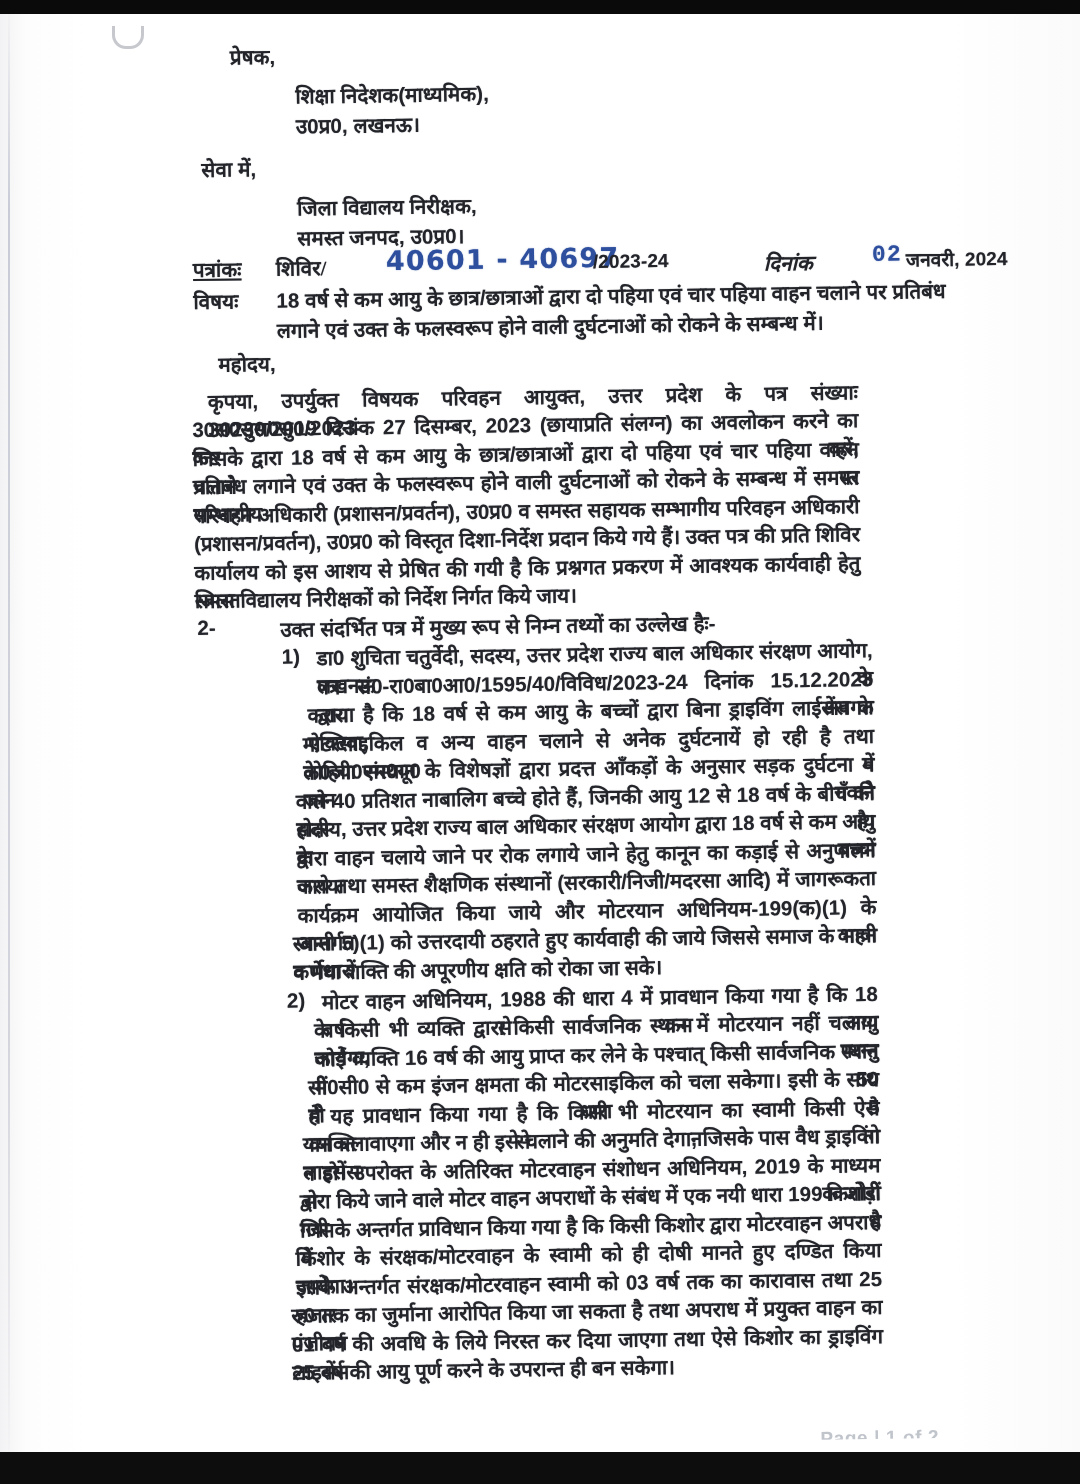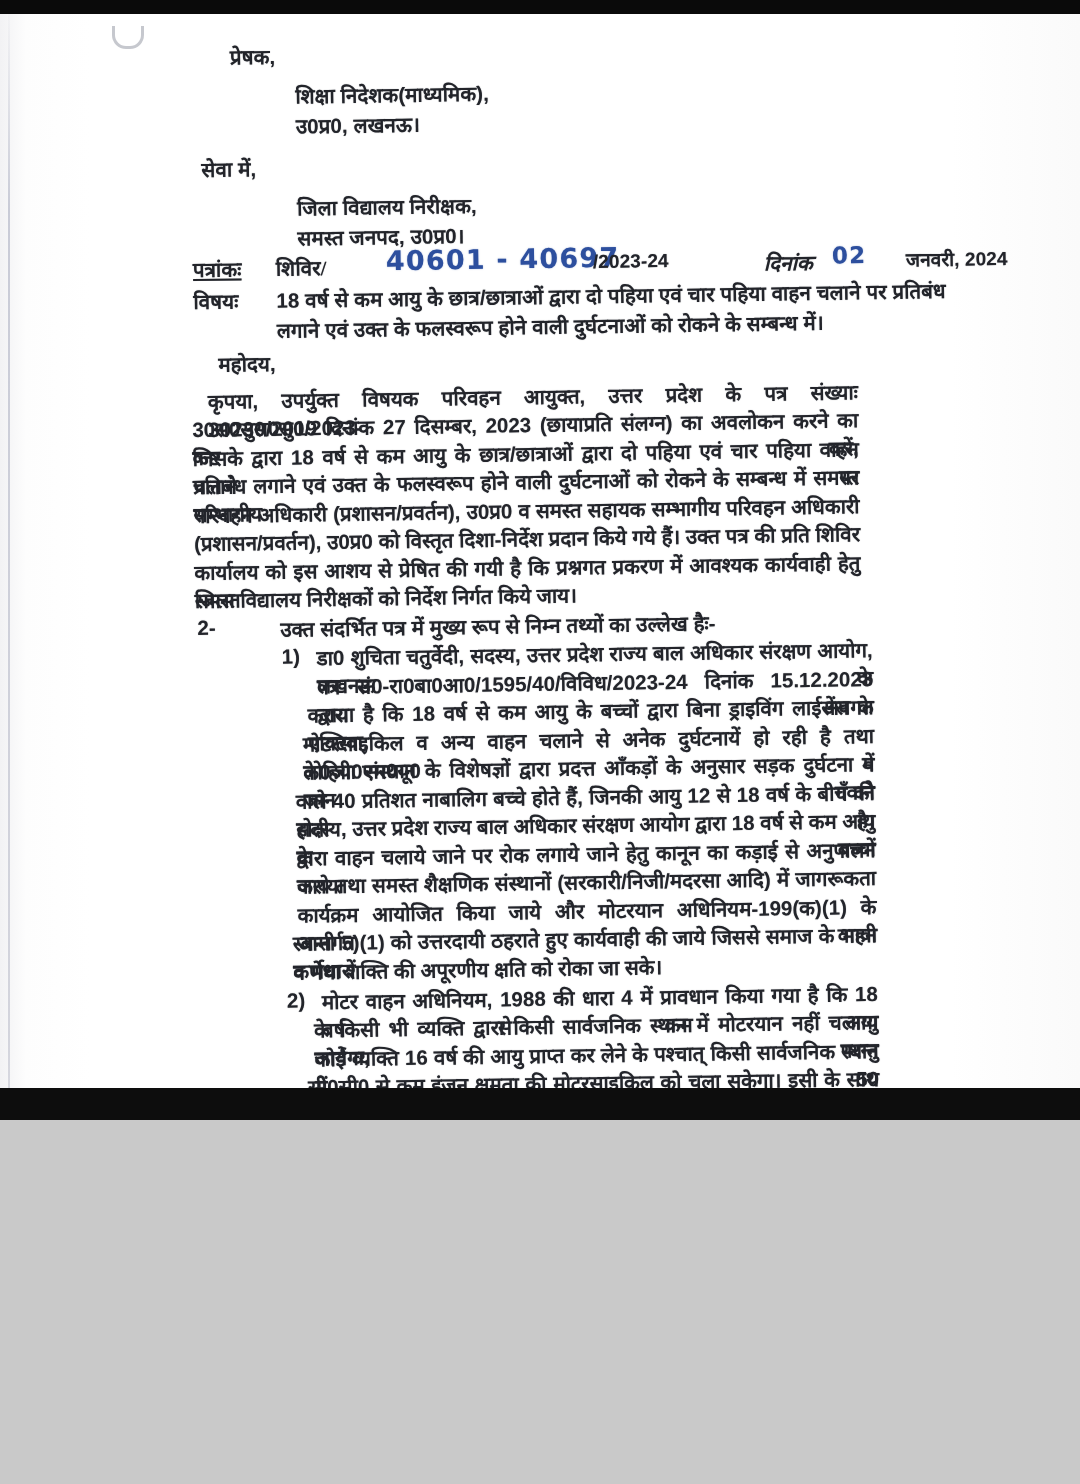--- a/index.html
+++ b/index.html
@@ -3,21 +3,21 @@
 <meta charset="utf-8">
 <style>
   html, body {
     margin: 0;
     padding: 0;
     background: #c9c9c9;
   }
   #page {
     position: relative;
     width: 1080px;
-    height: 1120px;
+    height: 1484px;
     overflow: hidden;
     background: #ffffff;
     font-family: "Liberation Sans", "DejaVu Sans", sans-serif;
   }
   
   #paper-tone {
     position: absolute;
     inset: 0;
     background:
       linear-gradient(90deg, #f2f2f4 0px, #fdfdfd 26px, #ffffff 90px, #ffffff 88%, #fafafa 100%),
@@ -114,21 +114,21 @@
     <div class="txt lbl" style="left:210px; top:150px;">सेवा में,</div>
     <div class="txt lbl" style="left:305px; top:190px;">जिला विद्यालय निरीक्षक,</div>
     <div class="txt lbl" style="left:305px; top:220px;">समस्त जनपद, उ0प्र0।</div>
 
     <div class="txt lbl" style="left:200px; top:250px;text-decoration:underline;">पत्रांकः</div>
     <div class="txt lbl" style="left:283px; top:250px;font-family:Liberation Serif, serif;">शिविर/</div>
     <div class="hand" style="left:393px; top:243px; font-size:27px;">40601 - 40697</div>
     <div class="txt" style="left:600px; top:252px; font-size:19px;">/2023-24</div>
 
     <div class="txt lbl" style="left:771px; top:252px;font-style:italic;">दिनांक</div>
-    <div class="hand" style="left:839px; top:247px; font-size:23px;">02</div>
+    <div class="hand" style="left:879px; top:247px; font-size:23px;font-family:Liberation Mono, monospace;">02</div>
     <div class="txt" style="left:913px; top:252px; font-size:19px;">जनवरी, 2024</div>
 
     <div class="txt lbl" style="left:200px; top:282px;">विषयः</div>
     <div class="txt lbl" style="left:283px; top:282px;">18 वर्ष से कम आयु के छात्र/छात्राओं द्वारा दो पहिया एवं चार पहिया वाहन चलाने पर प्रतिबंध</div>
     <div class="txt lbl" style="left:283px; top:312px;">लगाने एवं उक्त के फलस्वरूप होने वाली दुर्घटनाओं को रोकने के सम्बन्ध में।</div>
 
     <div class="txt lbl" style="left:224px; top:345px;">महोदय,</div>
 
     <div class="blk body-l" style="left:213px; top:383px; width:650px;">कृपया, उपर्युक्त विषयक परिवहन आयुक्त, उत्तर प्रदेश के पत्र संख्याः 3023स0सु0/2023-</div>
     <div class="blk body-l" style="left:197px; top:411px; width:666px;">30स0सु0/2019 दिनांक 27 दिसम्बर, 2023 (छायाप्रति संलग्न) का अवलोकन करने का कष्ट करें,</div>

